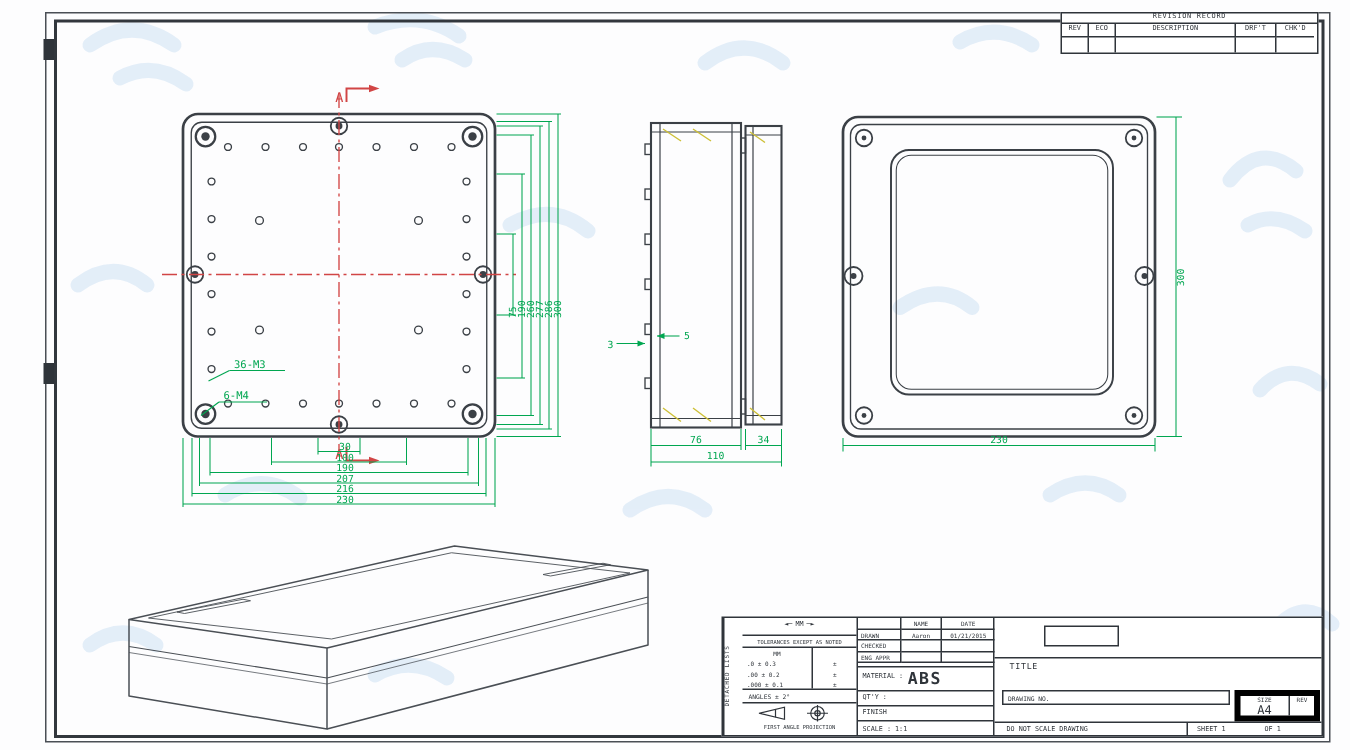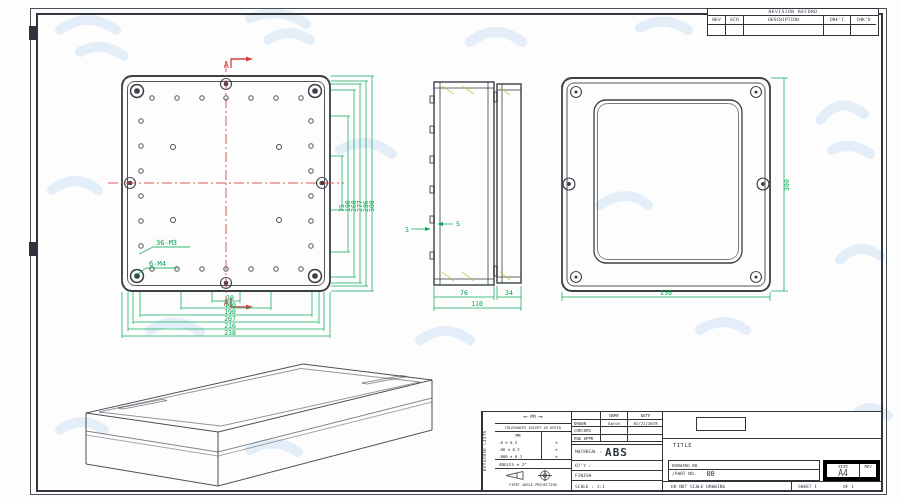--- a/index.html
+++ b/index.html
@@ -408,24 +408,20 @@
       <div class="rowline">QT'Y :</div>
       <div class="rowline">FINISH</div>
       <div class="rowline scale">SCALE : 1:1</div>
     </div>
 
     <div class="rgtcol">
       <div class="logo-box"></div>
       <div class="title-sep"></div>
       <div class="title-label">TITLE</div>
       <div class="dn-box">DRAWING NO.</div>
-      <div class="part-row">
-        <span>/PART  NO.</span>
-        <span class="val">00</span>
-      </div>
       <div class="size-box">
         <div class="size-cell">
           <span>SIZE</span>
           <span class="val">A4</span>
         </div>
         <div class="rev-cell">REV</div>
       </div>
       <div class="bottom-row">
         <div class="dns">DO NOT SCALE DRAWING</div>
         <div class="sheet">SHEET 1</div>

